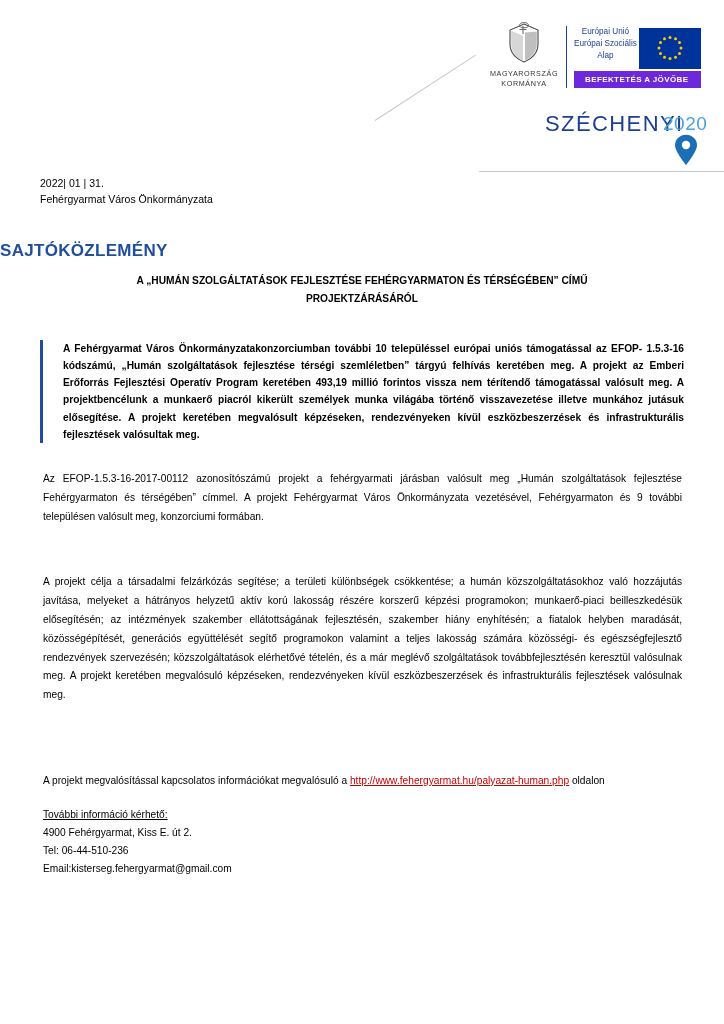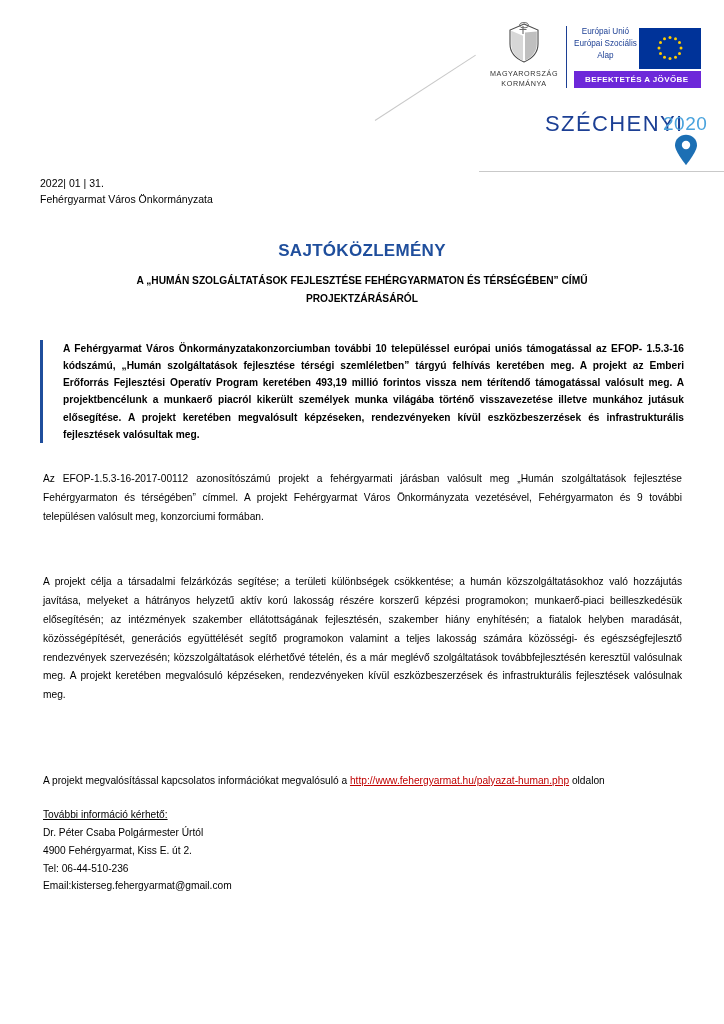--- a/index.html
+++ b/index.html
@@ -165,21 +165,21 @@
     top: 175px;
     font-size: 10.5px;
     line-height: 1.55;
   }
 
   .title {
     position: absolute;
     left: 0;
     top: 241px;
     width: 724px;
-    text-align: center;
+    text-align: left;
     font-size: 17px;
     font-weight: bold;
     color: #1f4e9c;
     letter-spacing: 0.3px;
   }
   .subtitle {
     position: absolute;
     left: 92px;
     top: 272px;
     width: 540px;
@@ -322,19 +322,18 @@
   </div>
 
   <div class="para p2">A projekt célja a társadalmi felzárkózás segítése;  a területi különbségek csökkentése; a humán közszolgáltatásokhoz való hozzájutás javítása, melyeket a hátrányos helyzetű aktív korú lakosság részére korszerű képzési programokon; munkaerő-piaci beilleszkedésük elősegítésén;  az intézmények szakember ellátottságának fejlesztésén, szakember hiány enyhítésén; a fiatalok helyben maradását, közösségépítését, generációs együttélését segítő programokon valamint a teljes lakosság számára közösségi- és egészségfejlesztő rendezvények szervezésén; közszolgáltatások elérhetővé tételén, és a már meglévő szolgáltatások továbbfejlesztésén keresztül valósulnak meg. A projekt keretében megvalósuló képzéseken, rendezvényeken kívül eszközbeszerzések és infrastrukturális fejlesztések valósulnak meg.</div>
 
   <div class="para p3">
     <span>A projekt megvalósítással kapcsolatos információkat megvalósuló a </span><a class="doclink" href="#">http://www.fehergyarmat.hu/palyazat-human.php</a><span> oldalon</span>
   </div>
 
   <div class="contact">
     <div class="u">További információ kérhető:</div>
-    <div>Dr. Péter Csaba Polgármester Úrtól</div>
     <div>4900 Fehérgyarmat, Kiss E. út 2.</div>
     <div>Tel: 06-44-510-236</div>
     <div>Email:kisterseg.fehergyarmat@gmail.com</div>
   </div>
 
 </div>
 
 </body></html>

